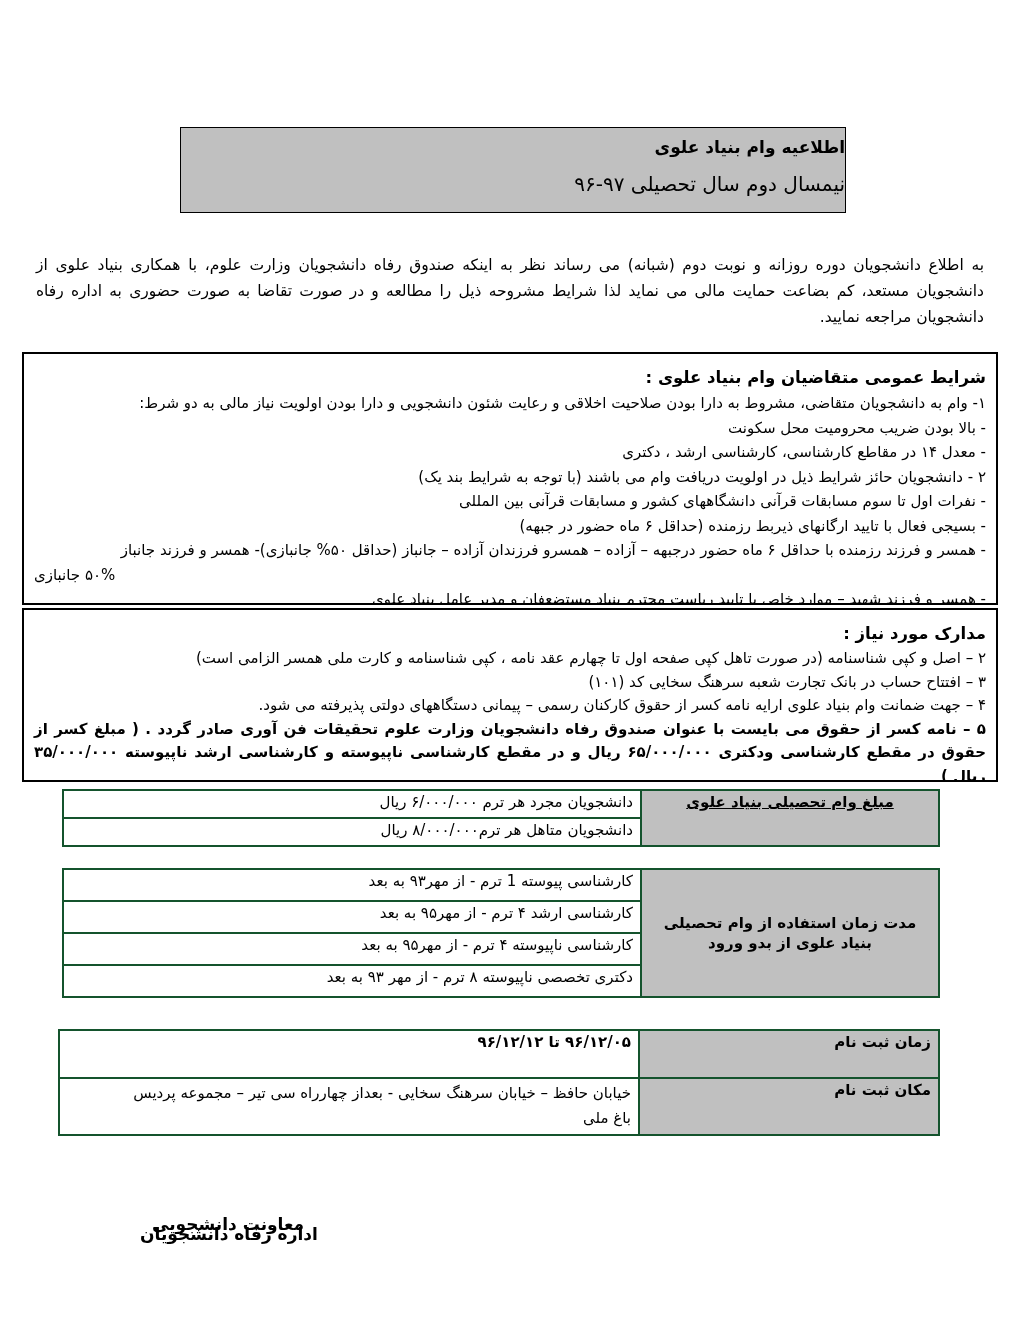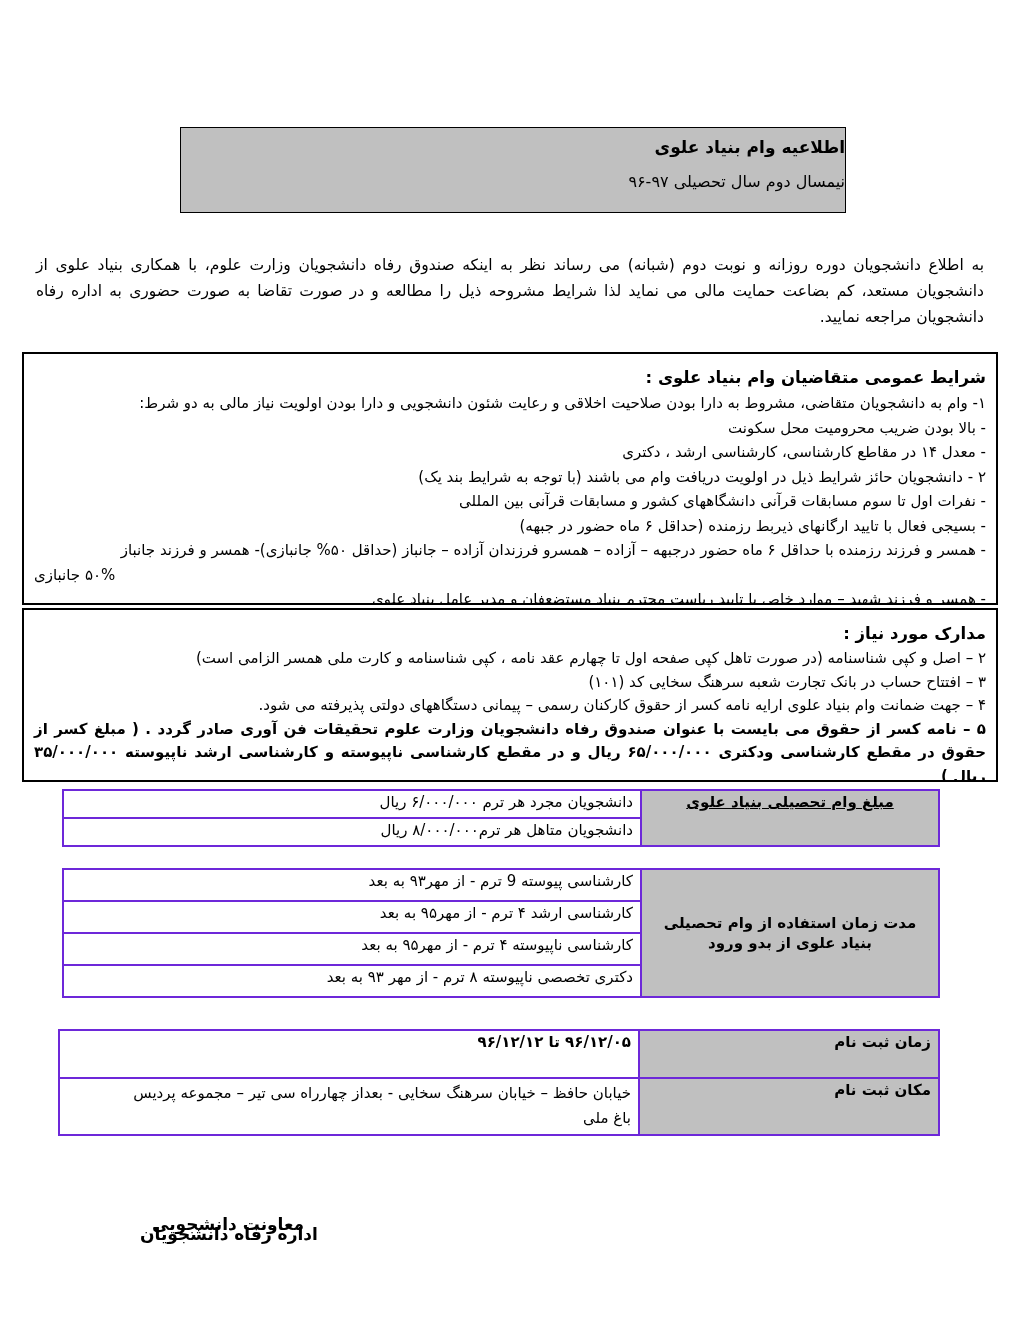--- a/index.html
+++ b/index.html
@@ -35,21 +35,21 @@
     border: 1px solid #000;
     text-align: right;
   }
   .header-box .title {
     margin-top: 9px;
     font-size: 17px;
     font-weight: bold;
   }
   .header-box .subtitle {
     margin-top: 15px;
-    font-size: 16px;
+    font-size: 20px;
     margin-left: 47px;
   }
 
   
   .intro {
     position: absolute;
     top: 252px;
     right: 36px;
     left: 36px;
     font-size: 15.5px;
@@ -92,21 +92,21 @@
   }
 
   
   table.doc-table {
     position: absolute;
     border-collapse: collapse;
     table-layout: fixed;
     direction: rtl;
   }
   table.doc-table td {
-    border: 2px solid #6d28d9;
+    border: 2px solid #14532d;
     box-sizing: border-box;
     font-size: 15px;
     padding: 2px 7px;
     overflow: hidden;
   }
   td.ghead {
     background: #c0c0c0;
     font-weight: bold;
     font-size: 15.5px;
   }
@@ -186,21 +186,21 @@
     </table>
 
   <table class="doc-table tbl-duration">
     <colgroup>
         <col style="width:298px">
         <col style="width:578px">
       </colgroup>
     <tbody>
         <tr>
       <td class="ghead" rowspan="4">مدت زمان استفاده از وام تحصیلی بنیاد علوی از بدو ورود</td>
-      <td>کارشناسی پیوسته 9 ترم - از مهر۹۳ به بعد</td>
+      <td>کارشناسی پیوسته 1 ترم - از مهر۹۳ به بعد</td>
     </tr>
     <tr>
       <td>کارشناسی ارشد ۴ ترم - از مهر۹۵ به بعد</td>
     </tr>
     <tr>
       <td>کارشناسی ناپیوسته ۴ ترم - از مهر۹۵ به بعد</td>
     </tr>
     <tr>
       <td>دکتری تخصصی ناپیوسته ۸ ترم - از مهر ۹۳ به بعد</td>
     </tr>

